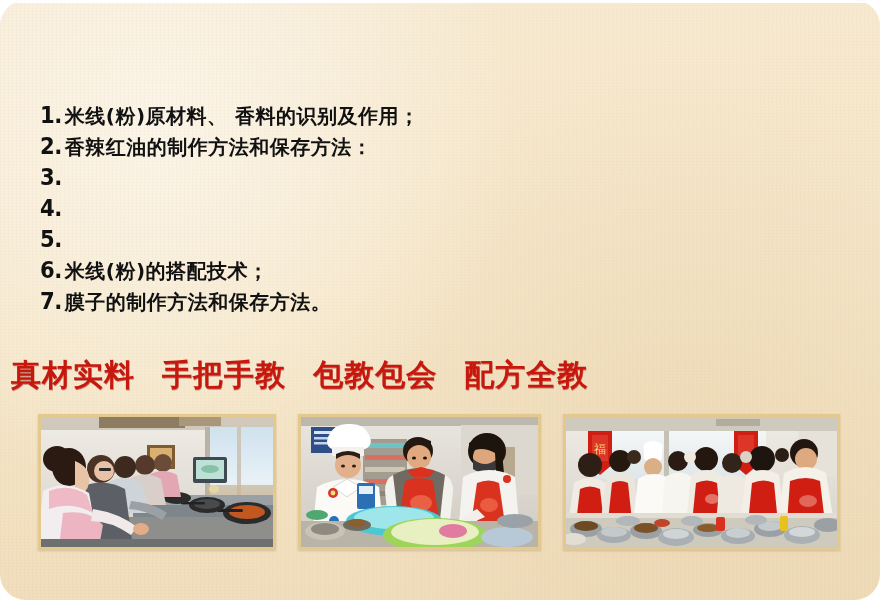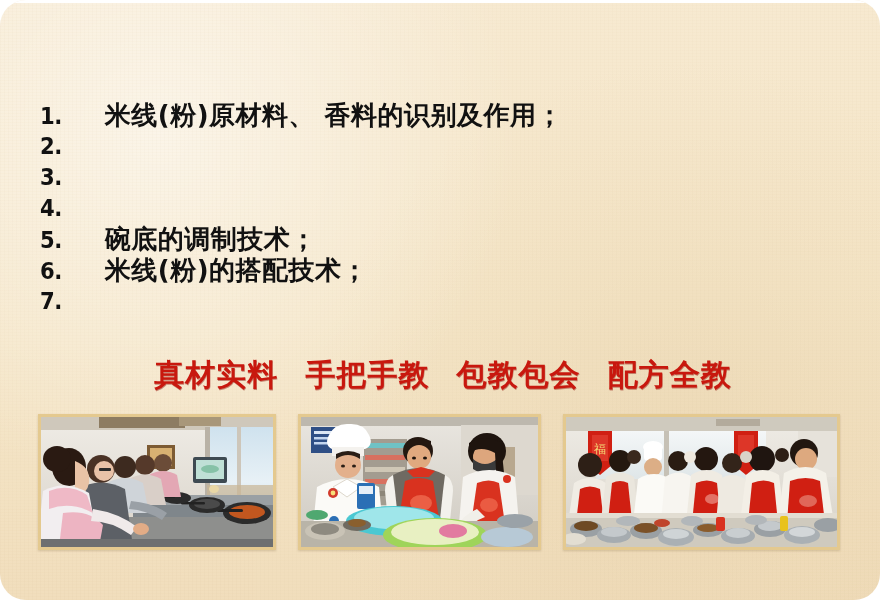--- a/index.html
+++ b/index.html
@@ -70,35 +70,33 @@
     font-size: 23px;
     color: #111111;
     letter-spacing: -0.5px;
     margin-right: 1px;
     transform: scaleX(0.92);
     transform-origin: left center;
   }
   .course-text {
     font-family: "DejaVu Sans", "Liberation Sans", sans-serif;
     font-weight: 700;
-    font-size: 26px;
+    font-size: 20px;
     color: #111111;
     letter-spacing: 0.5px;
-    margin-left: 40px;
   }
 
   
   .slogan {
     position: absolute;
     left: 0;
     right: 0;
     top: 356px;
-    text-align: center;
+    text-align: left;
     z-index: 3;
-    padding-left: 6px;
   }
   .slogan-phrase {
     display: inline-block;
     font-family: "DejaVu Sans", "Liberation Sans", sans-serif;
     font-weight: 900;
     font-size: 30px;
     line-height: 38px;
     color: #c8180e;
     letter-spacing: 1px;
     margin: 0 11px;
@@ -153,42 +151,43 @@
 
   <div class="course-list">
 
     <div class="course-item">
       <span class="course-num">1.</span>
       <span class="course-text">米线(粉)原材料、 香料的识别及作用；</span>
     </div>
 
     <div class="course-item">
       <span class="course-num">2.</span>
+      <span class="course-text">香辣红油的制作方法和保存方法：</span>
     </div>
 
     <div class="course-item">
       <span class="course-num">3.</span>
     </div>
 
     <div class="course-item">
       <span class="course-num">4.</span>
     </div>
 
     <div class="course-item">
       <span class="course-num">5.</span>
-      <span class="course-text">碗底的调制技术；</span>
     </div>
 
     <div class="course-item">
       <span class="course-num">6.</span>
       <span class="course-text">米线(粉)的搭配技术；</span>
     </div>
 
     <div class="course-item">
       <span class="course-num">7.</span>
+      <span class="course-text">膜子的制作方法和保存方法。</span>
     </div>
 
   </div>
 
   <div class="slogan">
     <span class="slogan-phrase">真材实料</span>
     <span class="slogan-phrase">手把手教</span>
     <span class="slogan-phrase">包教包会</span>
     <span class="slogan-phrase">配方全教</span>
   </div>

